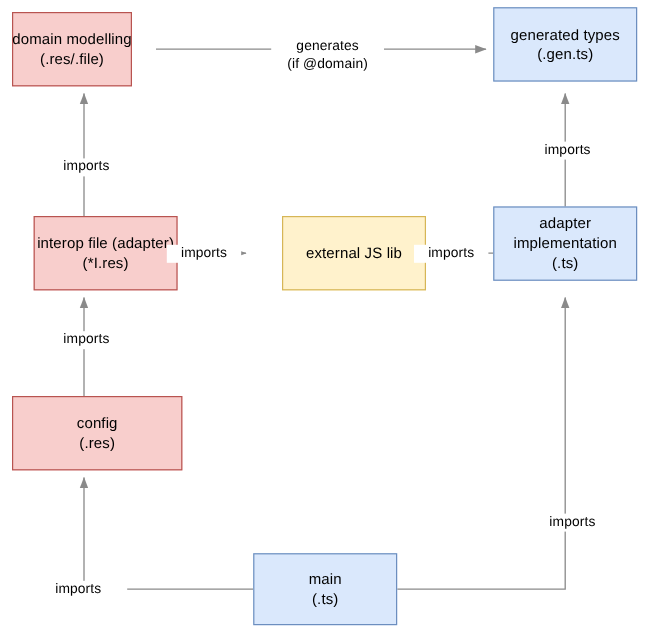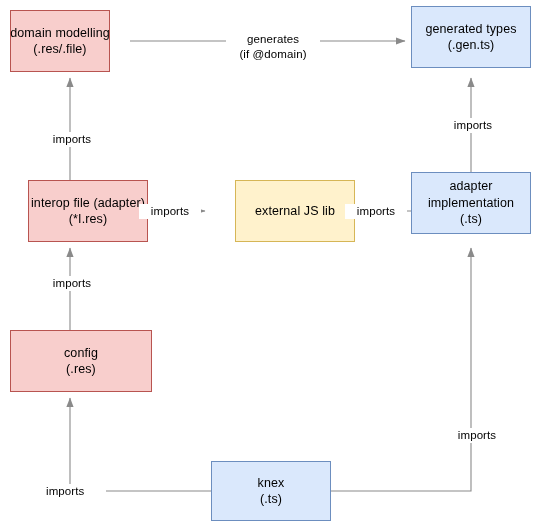--- a/index.html
+++ b/index.html
@@ -112,21 +112,21 @@
     <span class="ln">implementation</span>
     <span class="ln">(.ts)</span>
   </div>
 
   <div class="node node-red" style="left:10px; top:330px; width:142px; height:62px;">
     <span class="ln">config</span>
     <span class="ln">(.res)</span>
   </div>
 
   <div class="node node-blue" style="left:211px; top:461px; width:120px; height:60px;">
-    <span class="ln">knex</span>
+    <span class="ln">main</span>
     <span class="ln">(.ts)</span>
   </div>
 
   <div class="edge-label" style="left:226px; top:32px; width:90px;">
     <span class="ln">generates</span>
     <span class="ln">(if @domain)</span>
   </div>
 
   <div class="edge-label" style="left:40px; top:132px; width:60px;">
     <span class="ln">imports</span>

